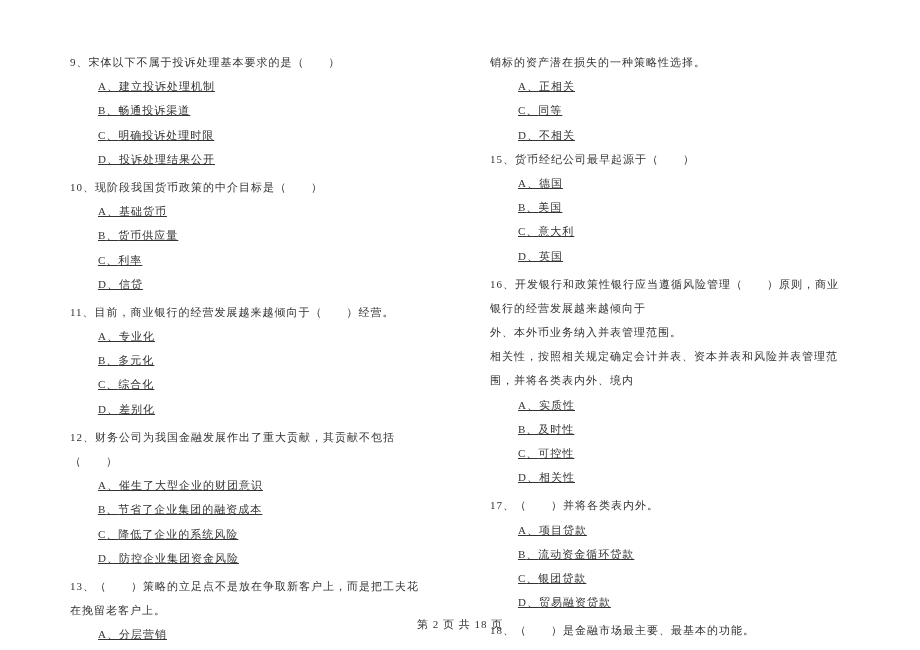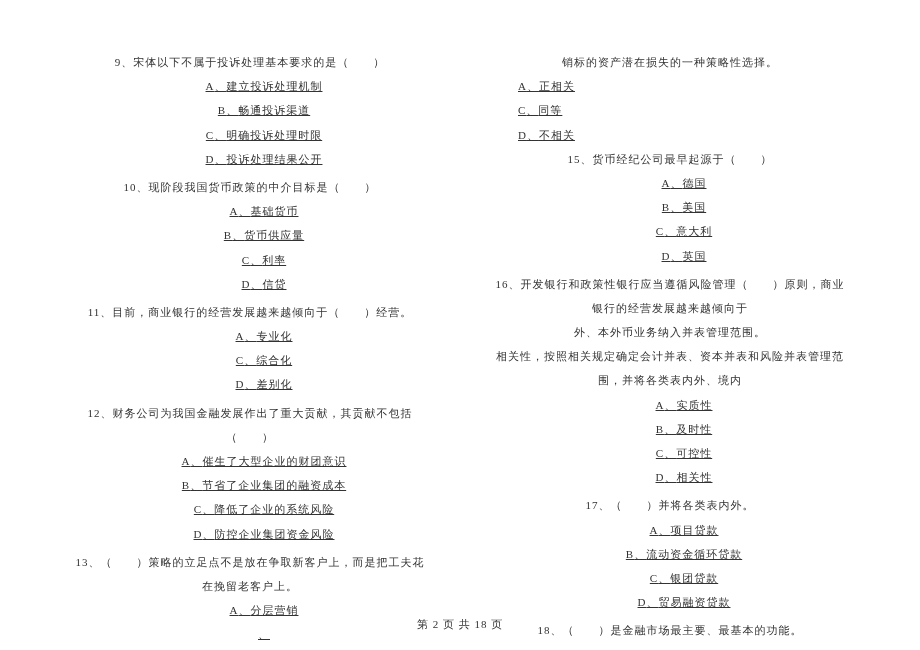--- a/index.html
+++ b/index.html
@@ -21,38 +21,36 @@
       display: flex;
       padding: 50px 70px 30px 70px;
       gap: 60px;
     }
     .column {
       flex: 1;
       min-width: 0;
     }
     .question {
       margin-bottom: 4px;
-      text-align: center;
     }
     .q-text {
       line-height: 2.2;
       letter-spacing: 1px;
     }
     .options {
       padding-left: 28px;
     }
     .option {
       line-height: 2.2;
       letter-spacing: 1px;
       text-decoration: underline;
     }
     .continuation {
       line-height: 2.2;
       letter-spacing: 1px;
-      text-align: center;
     }
     .footer {
       position: absolute;
       bottom: 18px;
       left: 0;
       right: 0;
       text-align: center;
       font-size: 11px;
       letter-spacing: 1px;
     }
@@ -80,20 +78,21 @@
         <div class="option"><span>B</span>、<span>货币供应量</span></div>
         <div class="option"><span>C</span>、<span>利率</span></div>
         <div class="option"><span>D</span>、<span>信贷</span></div>
       </div>
     </div>
 
     <div class="question">
       <div class="q-text"><span>11</span>、<span>目前，商业银行的经营发展越来越倾向于（　　）经营。</span></div>
       <div class="options">
         <div class="option"><span>A</span>、<span>专业化</span></div>
+        <div class="option"><span>B</span>、<span>多元化</span></div>
         <div class="option"><span>C</span>、<span>综合化</span></div>
         <div class="option"><span>D</span>、<span>差别化</span></div>
       </div>
     </div>
 
     <div class="question">
       <div class="q-text"><span>12</span>、<span>财务公司为我国金融发展作出了重大贡献，其贡献不包括（　　）</span></div>
       <div class="options">
         <div class="option"><span>A</span>、<span>催生了大型企业的财团意识</span></div>
         <div class="option"><span>B</span>、<span>节省了企业集团的融资成本</span></div>

